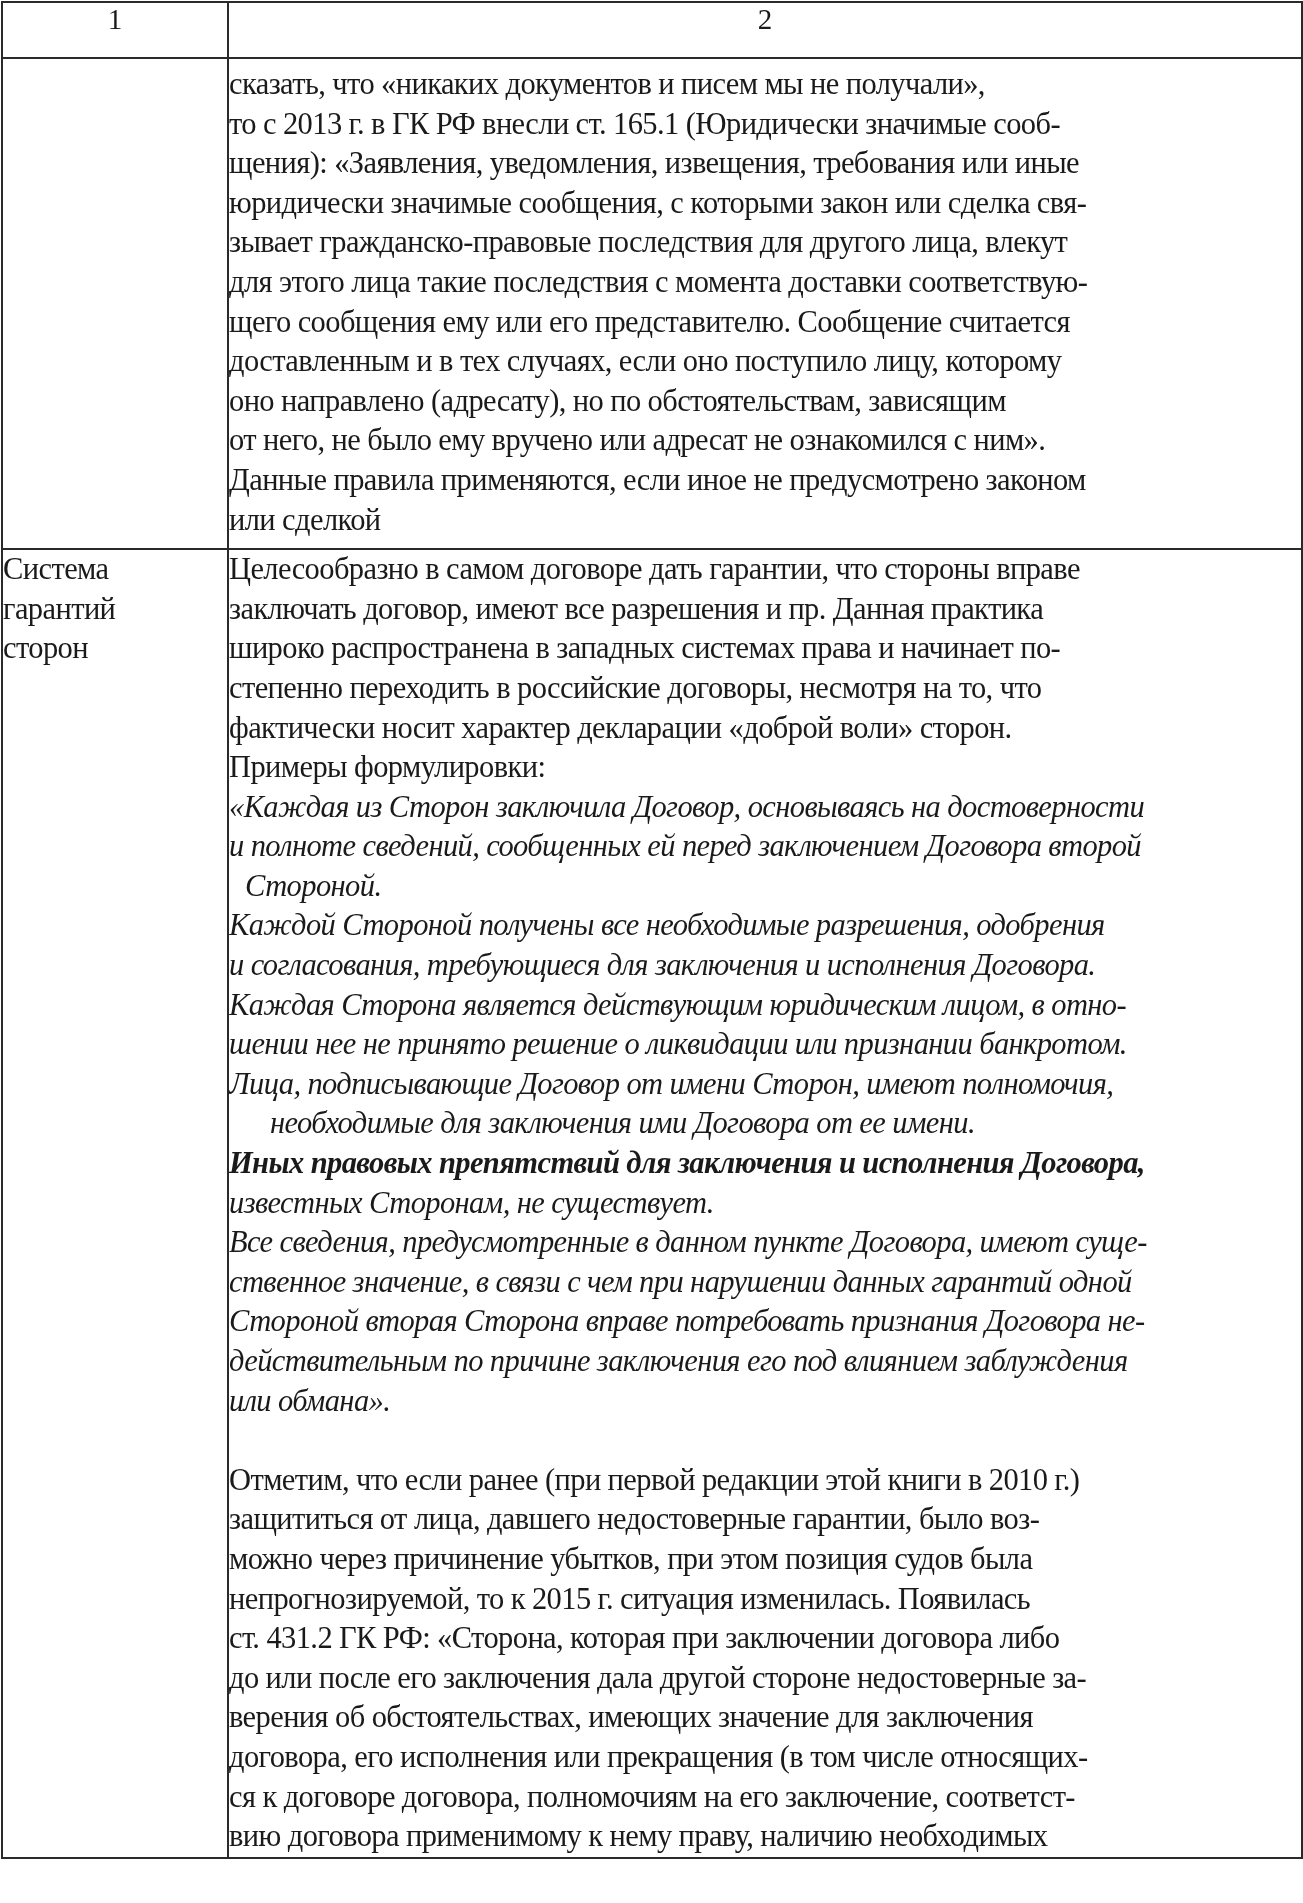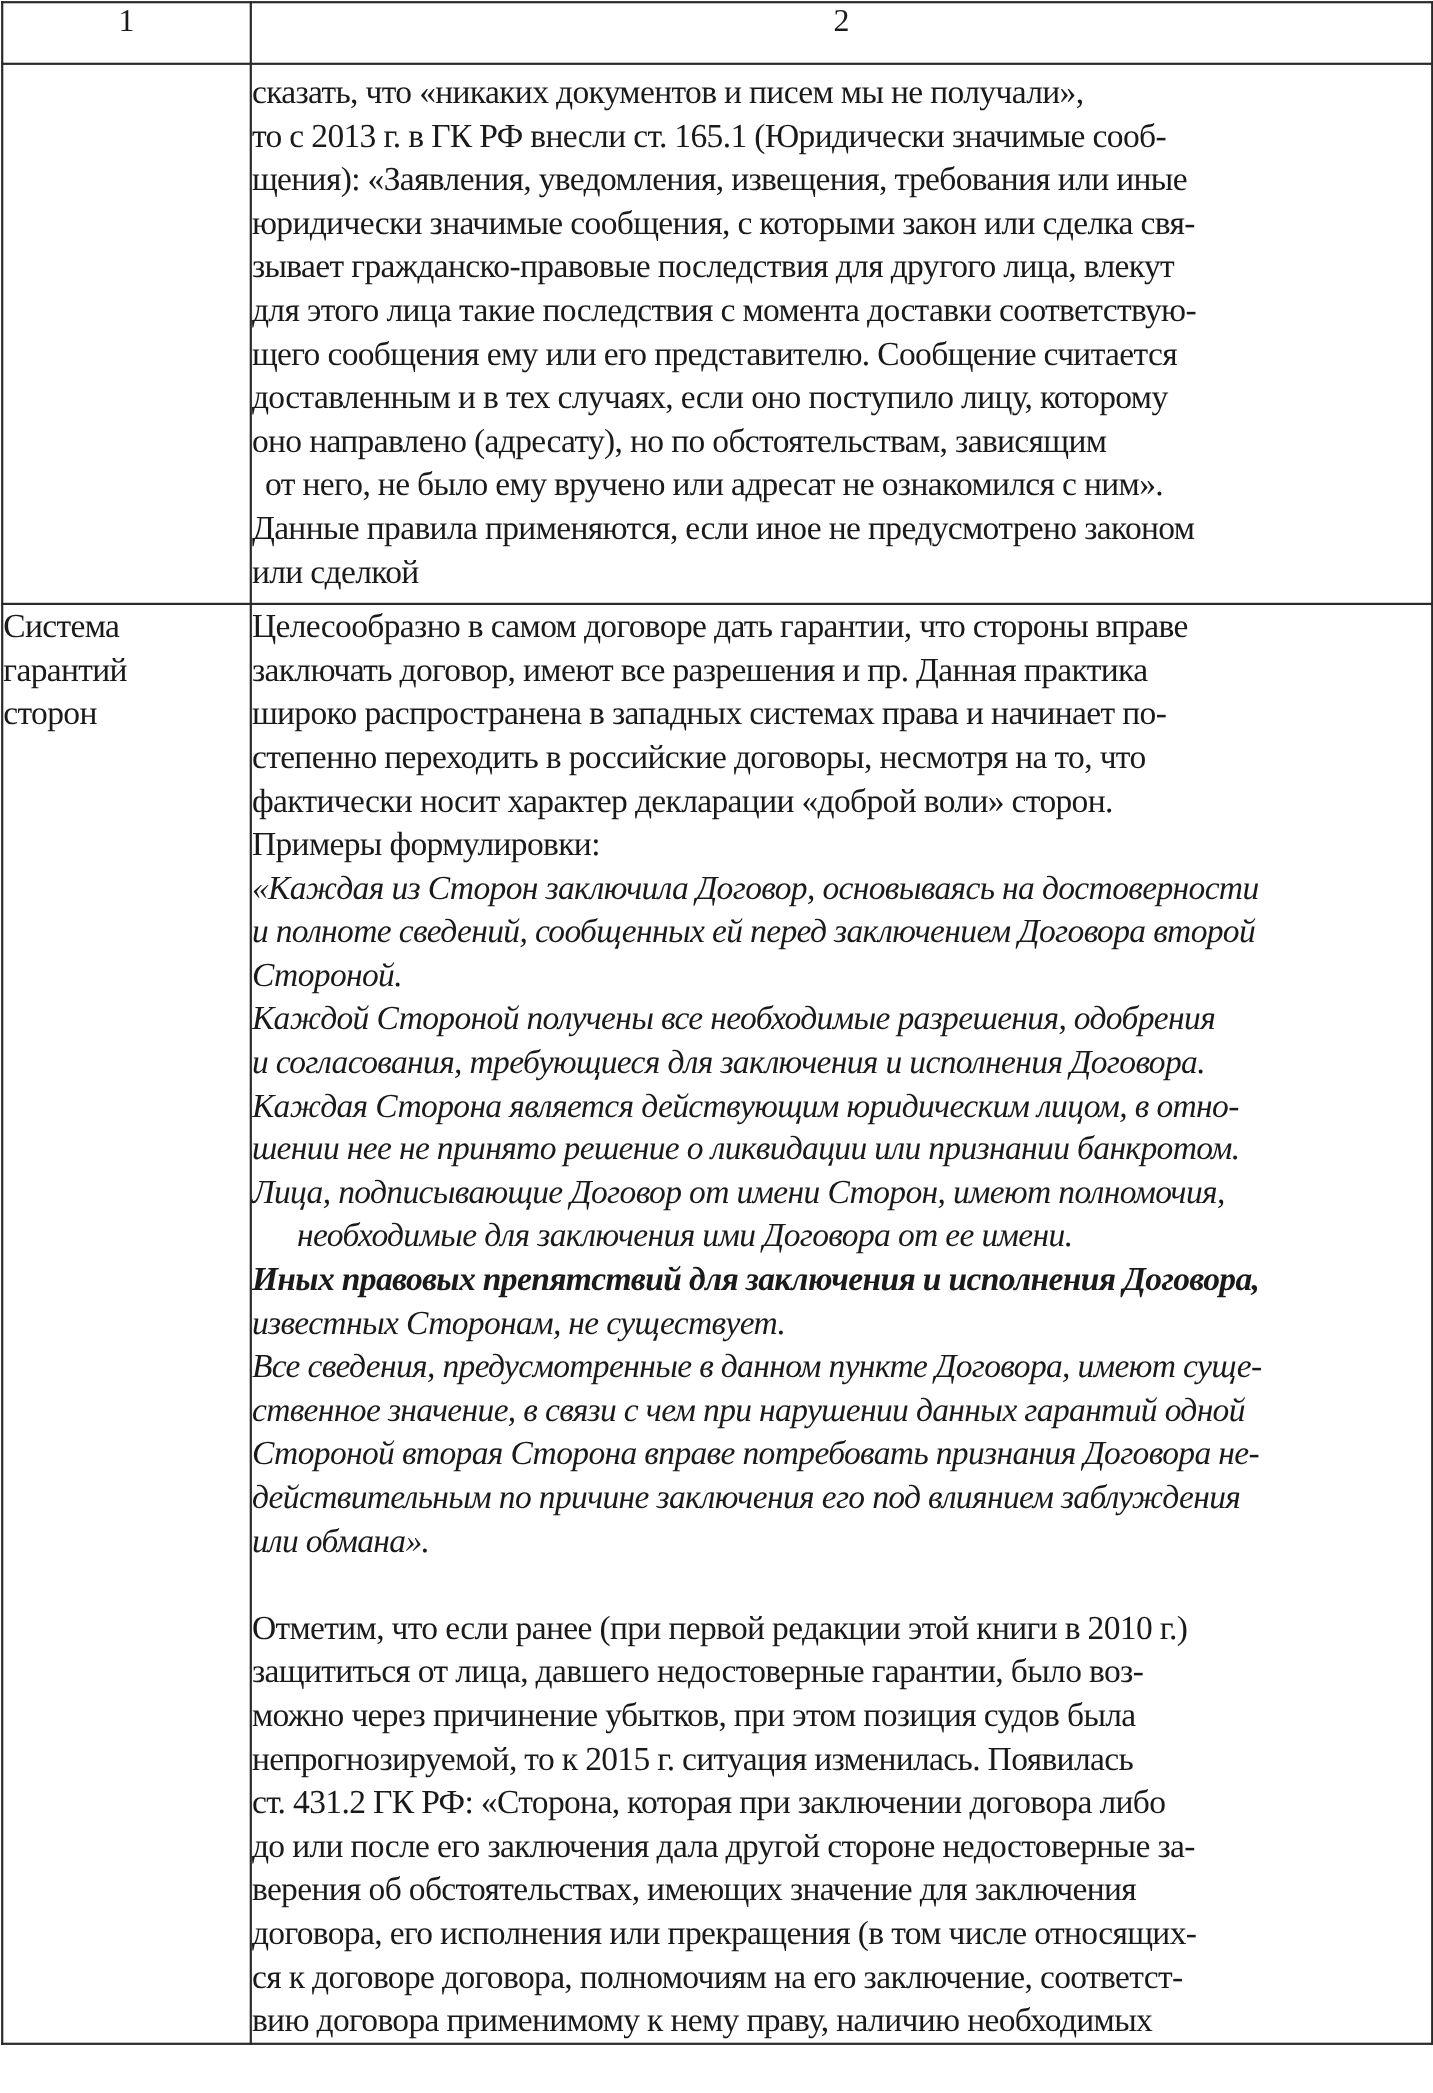--- a/index.html
+++ b/index.html
@@ -42,41 +42,41 @@
       <td class="right-cell cell" id="r0-right">
             <span class="ln" style="display: block;">сказать, что «никаких документов и писем мы не получали»,</span>
             <span class="ln" style="display: block;">то с 2013 г. в ГК РФ внесли ст. 165.1 (Юридически значимые сооб-</span>
             <span class="ln" style="display: block;">щения): «Заявления, уведомления, извещения, требования или иные</span>
             <span class="ln" style="display: block;">юридически значимые сообщения, с которыми закон или сделка свя-</span>
             <span class="ln" style="display: block;">зывает гражданско-правовые последствия для другого лица, влекут</span>
             <span class="ln" style="display: block;">для этого лица такие последствия с момента доставки соответствую-</span>
             <span class="ln" style="display: block;">щего сообщения ему или его представителю. Сообщение считается</span>
             <span class="ln" style="display: block;">доставленным и в тех случаях, если оно поступило лицу, которому</span>
             <span class="ln" style="display: block;">оно направлено (адресату), но по обстоятельствам, зависящим</span>
-            <span class="ln" style="display: block; padding-left: 12px;">от него, не было ему вручено или адресат не ознакомился с ним».</span>
+            <span class="ln" style="display: block;">от него, не было ему вручено или адресат не ознакомился с ним».</span>
             <span class="ln" style="display: block;">Данные правила применяются, если иное не предусмотрено законом</span>
             <span class="ln" style="display: block;">или сделкой</span>
           </td>
     </tr>
     <tr class="r2">
       <td class="left-cell cell" id="r1-left">
             <span class="ln">Система</span>
             <span class="ln">гарантий</span>
             <span class="ln">сторон</span>
           </td>
       <td class="right-cell cell" id="r1-right">
             <span class="ln" style="display: block;">Целесообразно в самом договоре дать гарантии, что стороны вправе</span>
             <span class="ln" style="display: block;">заключать договор, имеют все разрешения и пр. Данная практика</span>
             <span class="ln" style="display: block;">широко распространена в западных системах права и начинает по-</span>
             <span class="ln" style="display: block;">степенно переходить в российские договоры, несмотря на то, что</span>
             <span class="ln" style="display: block;">фактически носит характер декларации «доброй воли» сторон.</span>
             <span class="ln" style="display: block;">Примеры формулировки:</span>
             <span class="ln it" style="display: block;">«Каждая из Сторон заключила Договор, основываясь на достоверности</span>
             <span class="ln it" style="display: block;">и полноте сведений, сообщенных ей перед заключением Договора второй</span>
-            <span class="ln it" style="display: block;">Стороной.</span>
+            <span class="ln it" style="display: block; margin-left: 16px;">Стороной.</span>
             <span class="ln it" style="display: block;">Каждой Стороной получены все необходимые разрешения, одобрения</span>
             <span class="ln it" style="display: block;">и согласования, требующиеся для заключения и исполнения Договора.</span>
             <span class="ln it" style="display: block;">Каждая Сторона является действующим юридическим лицом, в отно-</span>
             <span class="ln it" style="display: block;">шении нее не принято решение о ликвидации или признании банкротом.</span>
             <span class="ln it" style="display: block;">Лица, подписывающие Договор от имени Сторон, имеют полномочия,</span>
             <span class="ln it" style="display: block; margin-left: 41px;">необходимые для заключения ими Договора от ее имени.</span>
             <span class="ln it" style="display: block; font-weight: bold;">Иных правовых препятствий для заключения и исполнения Договора,</span>
             <span class="ln it" style="display: block;">известных Сторонам, не существует.</span>
             <span class="ln it" style="display: block; font-style: italic;">Все сведения, предусмотренные в данном пункте Договора, имеют суще-</span>
             <span class="ln it" style="display: block;">ственное значение, в связи с чем при нарушении данных гарантий одной</span>

